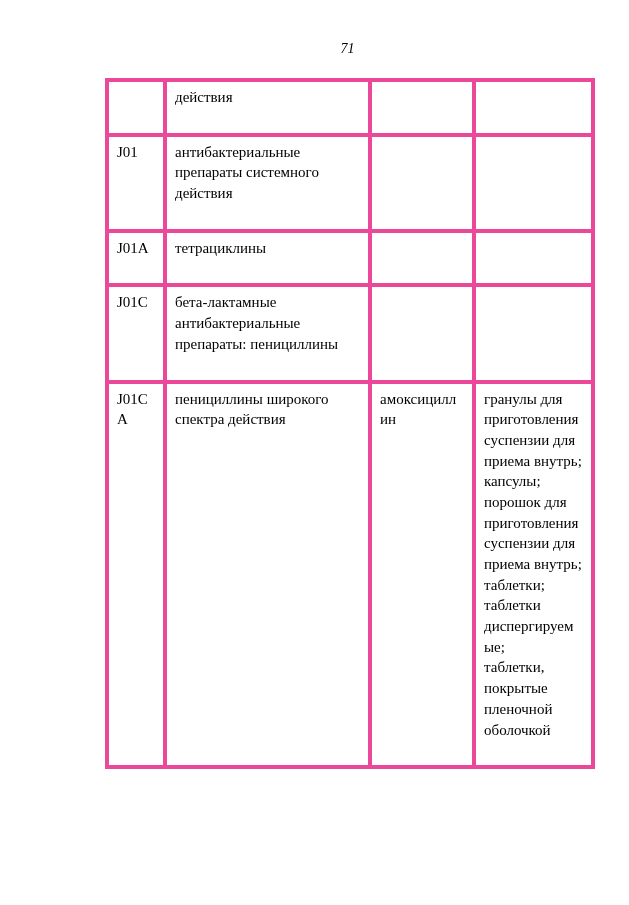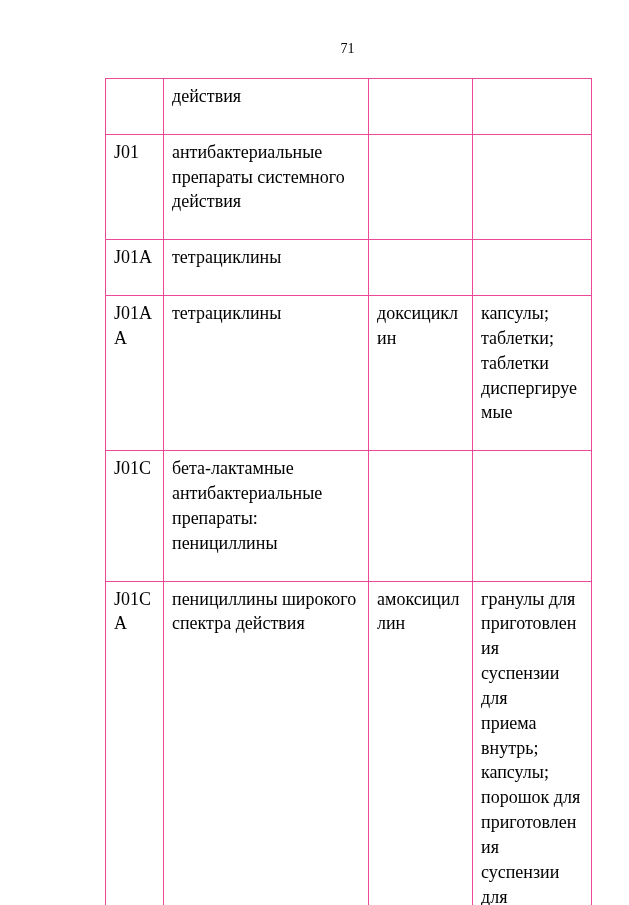--- a/index.html
+++ b/index.html
@@ -14,34 +14,35 @@
     color: #000000;
     position: relative;
   }
   .page-number {
     position: absolute;
     top: 41px;
     left: 105px;
     width: 485px;
     text-align: center;
     font-size: 14px;
+    font-style: italic;
   }
   table.atc-table {
     position: absolute;
     top: 78px;
     left: 105px;
     border-collapse: collapse;
     table-layout: fixed;
     width: 486px;
   }
   table.atc-table td {
-    border: 1px solid #ec4899;
+    border: 4px solid #ec4899;
     vertical-align: top;
     padding: 5px 8px 25px 8px;
-    font-size: 18px;
+    font-size: 15px;
     line-height: 1.38;
     white-space: pre-line;
     word-wrap: break-word;
   }
   col.c-code  { width: 58px; }
   col.c-name  { width: 205px; }
   col.c-drug  { width: 104px; }
   col.c-forms { width: 119px; }
 </style>
 </head>
@@ -71,29 +72,20 @@
       <td></td>
       <td></td>
     </tr>
     <tr>
       <td>J01A</td>
       <td>тетрациклины</td>
       <td></td>
       <td></td>
     </tr>
     <tr>
-      <td>J01AA</td>
-      <td>тетрациклины</td>
-      <td>доксициклин</td>
-      <td>капсулы;
-таблетки;
-таблетки
-диспергируемые</td>
-    </tr>
-    <tr>
       <td>J01C</td>
       <td>бета-лактамные
 антибактериальные
 препараты: пенициллины</td>
       <td></td>
       <td></td>
     </tr>
     <tr>
       <td>J01CA</td>
       <td>пенициллины широкого

